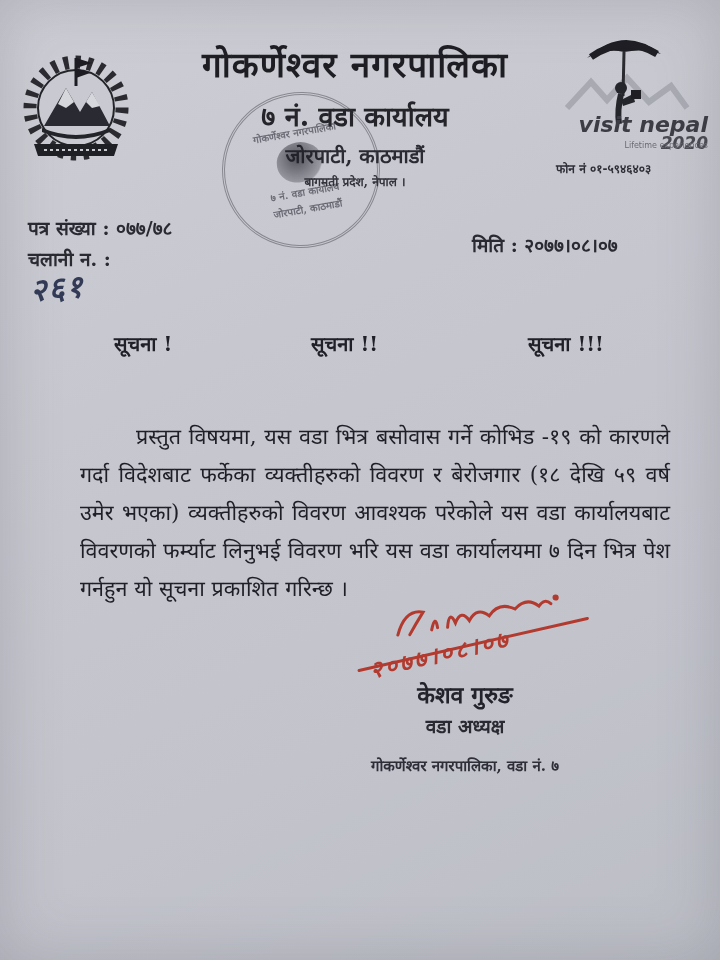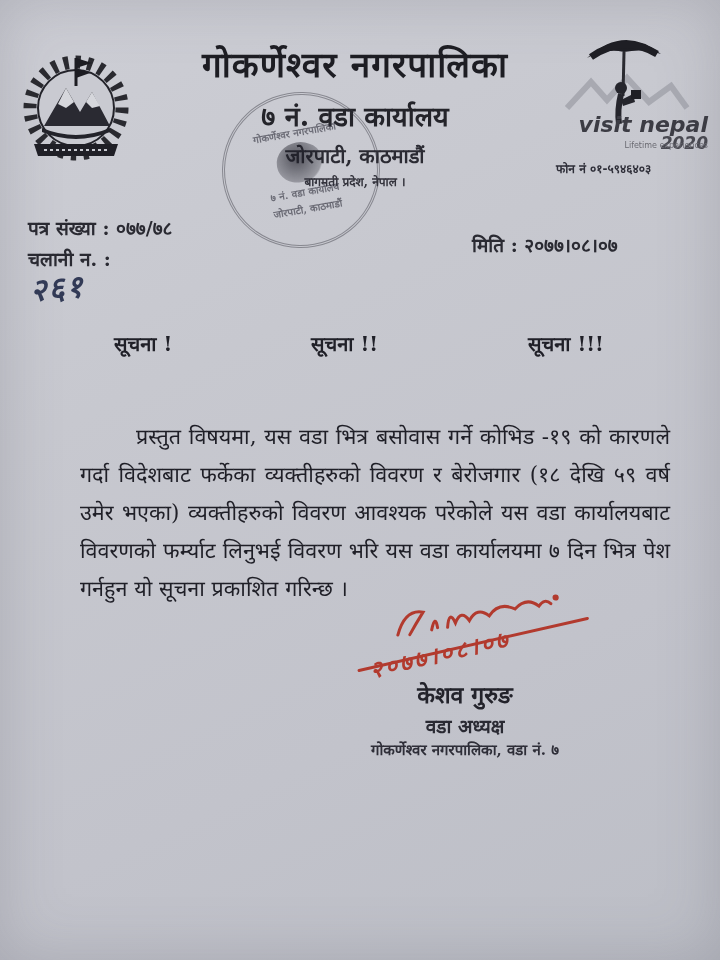--- a/index.html
+++ b/index.html
@@ -66,21 +66,21 @@
   
   .sig-hand{left:340px;top:588px;width:290px;height:100px;transform:rotate(-2deg);}
   .sig-date{
     position:absolute;left:28px;top:48px;
     font-size:23px;font-weight:bold;font-style:italic;
     color:#b23a2e;transform:rotate(-11deg);letter-spacing:3px;white-space:nowrap;
   }
   .signer{left:310px;top:678px;width:310px;text-align:center;}
   .signer-name{font-size:23px;font-weight:bold;color:#23232b;}
   .signer-role{font-size:19px;font-weight:bold;color:#2a2a33;margin-top:3px;}
-  .signer-org{font-size:15px;font-weight:bold;color:#2e2e38;margin-top:0;}
+  .signer-org{font-size:15px;font-weight:bold;color:#2e2e38;margin-top:16px;}
 </style>
 </head>
 <body>
 
 <div class="paper">
 
   <svg class="abs emblem" viewBox="0 0 124 128" aria-hidden="true">
 
     <circle cx="62" cy="66" r="46" fill="none" stroke="#1c1c22" stroke-width="13" stroke-dasharray="5 7" opacity="0.92"></circle>
 

